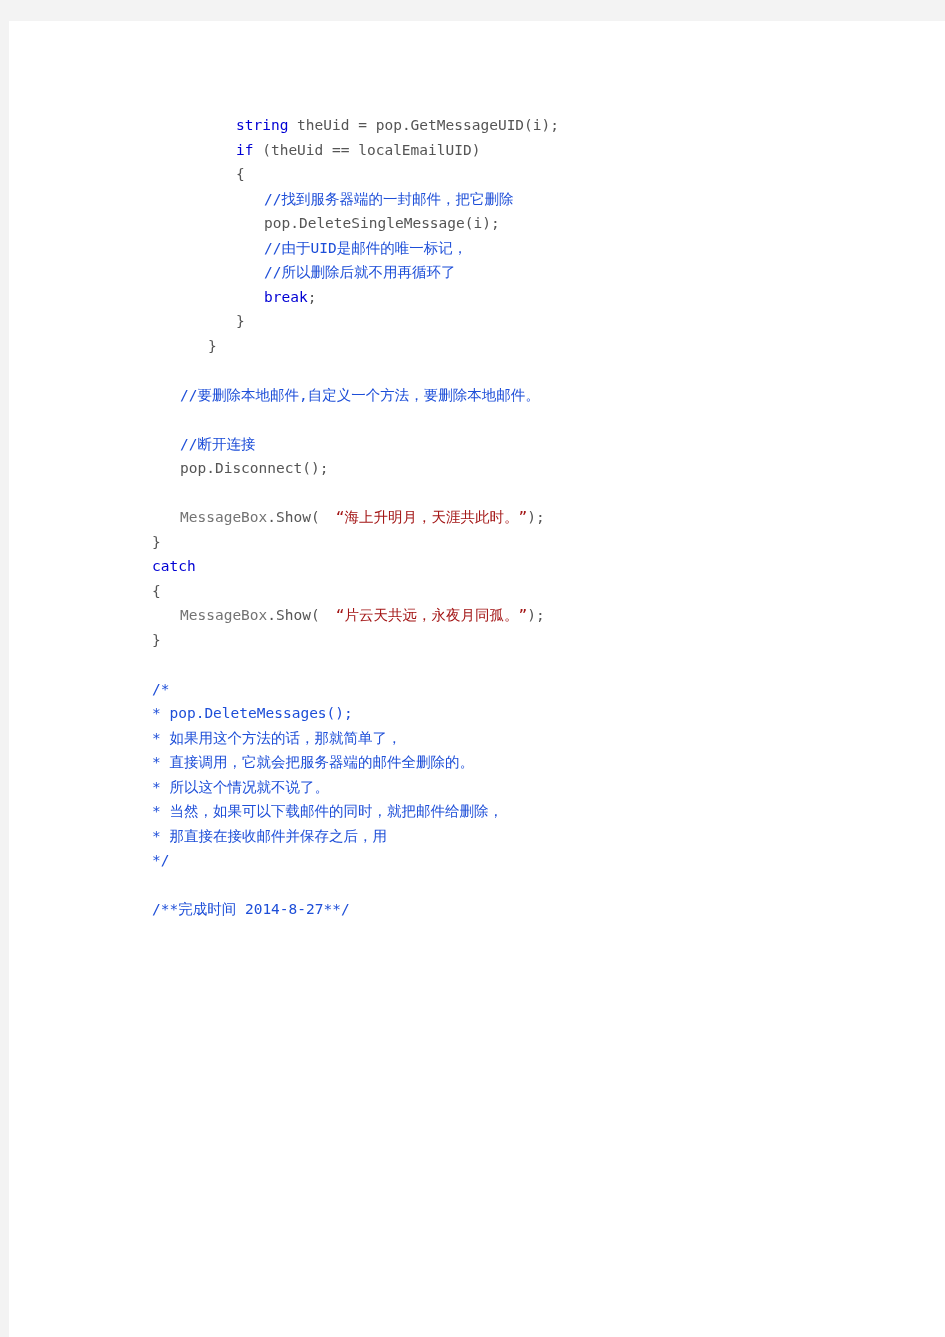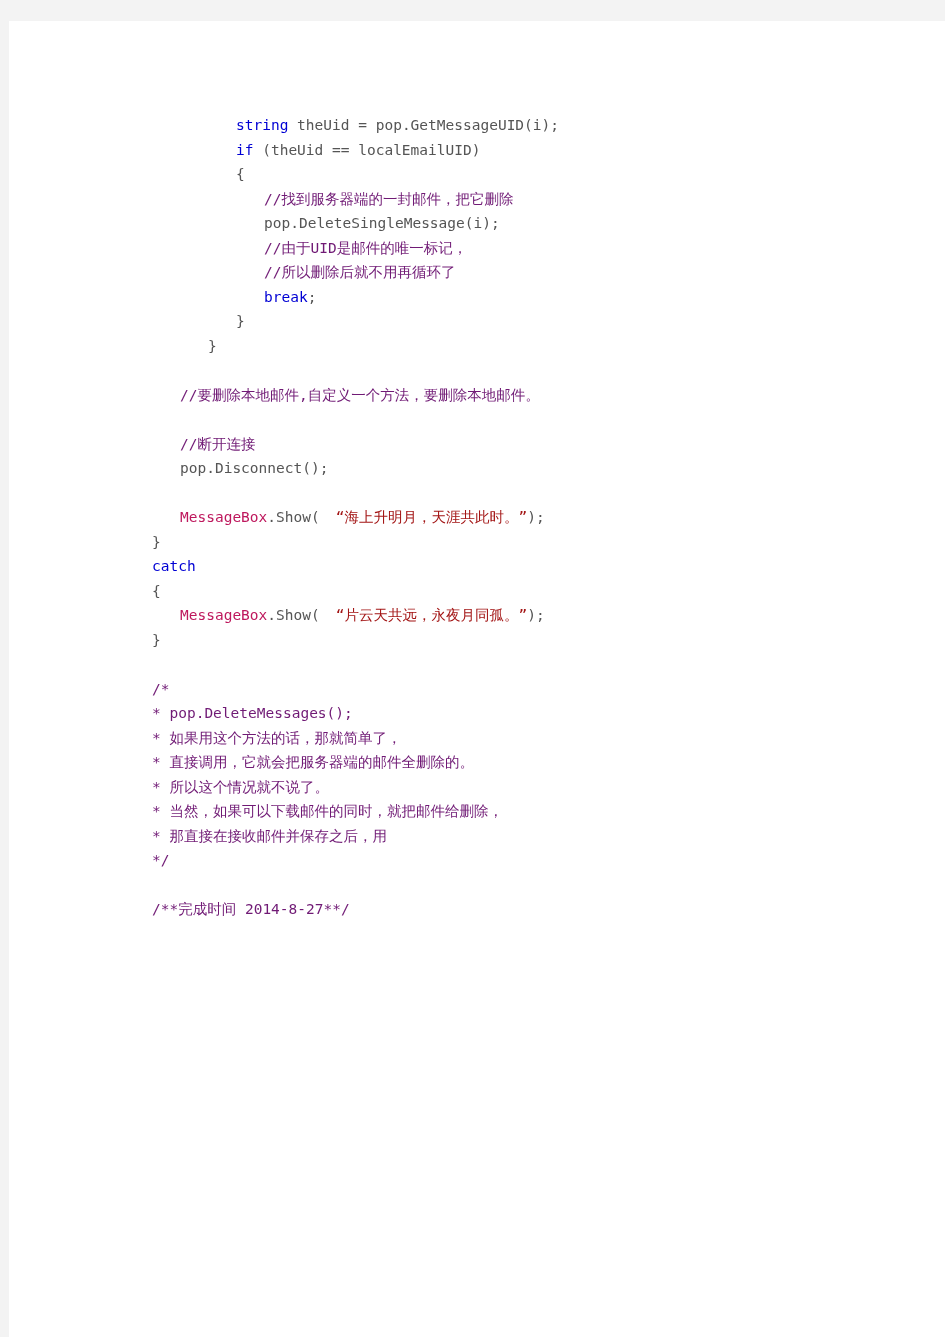--- a/index.html
+++ b/index.html
@@ -34,22 +34,22 @@
     white-space: pre;
     color: #555555;
     letter-spacing: 0px;
   }
   .ind0 { padding-left: 0px; }
   .ind1 { padding-left: 28px; }
   .ind2 { padding-left: 56px; }
   .ind3 { padding-left: 84px; }
   .ind4 { padding-left: 112px; }
   .kw   { color: #0000d4; }
-  .cmt  { color: #701a75; }
-  .type { color: #be185d; }
+  .cmt  { color: #1d4ed8; }
+  .type { color: #737373; }
   .str  { color: #a31515; margin-left: 16px; }
   .pln  { color: #555555; }
 </style>
 </head>
 <body>
 
 <div id="page">
   <div id="code">
       <div class="line ind3"><span class="kw">string</span><span class="pln"> theUid = pop.GetMessageUID(i);</span></div>
       <div class="line ind3"><span class="kw">if</span><span class="pln"> (theUid == localEmailUID)</span></div>

